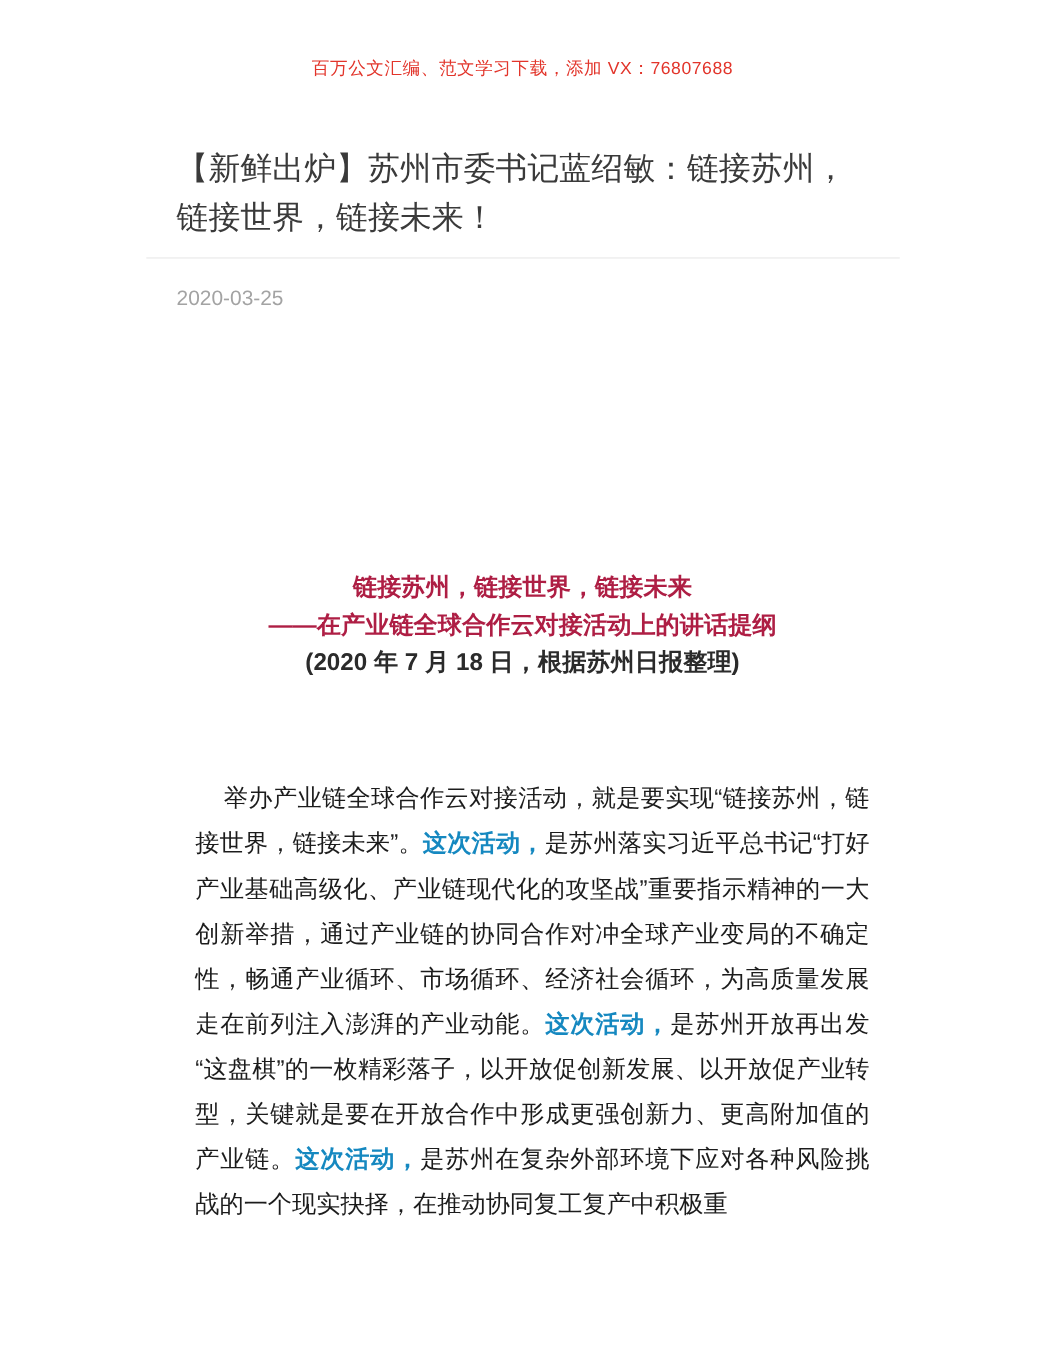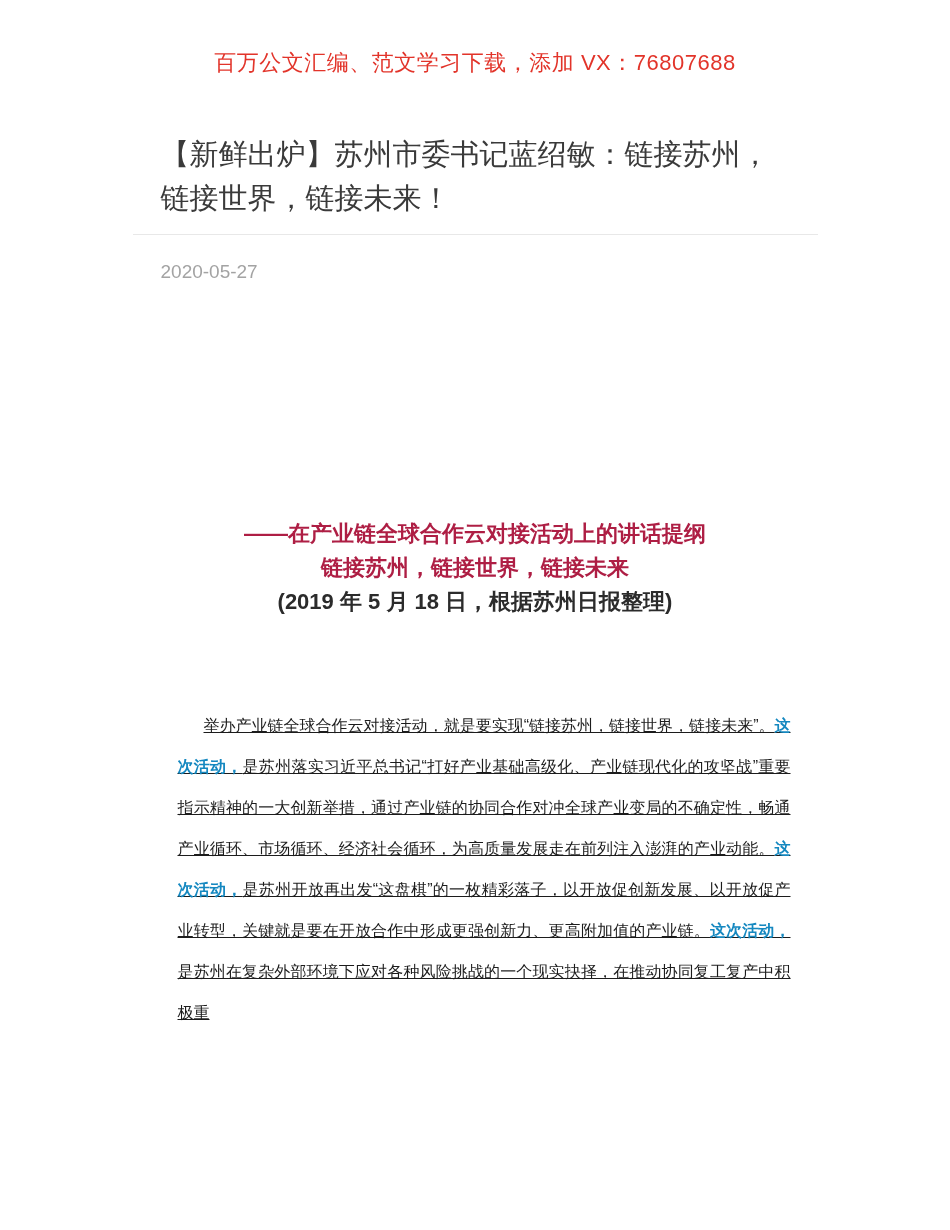--- a/index.html
+++ b/index.html
@@ -15,21 +15,21 @@
   html,body{ margin:0; padding:0; }
   body{
     width:950px;
     min-height:1230px;
     background:#ffffff;
     font-family:"Liberation Sans","DejaVu Sans",sans-serif;
   }
   .banner{
     padding-top:50px;
     text-align:center;
-    font-size:22px;
+    font-size:16px;
     line-height:26px;
     color:var(--banner-red);
     letter-spacing:0.5px;
   }
   .article{
     width:685px;
     margin:0 auto;
   }
   .title-block{
     padding:56px 28px 14px 28px;
@@ -54,47 +54,46 @@
     text-align:center;
     font-weight:bold;
     font-size:22px;
     line-height:34px;
   }
   .center-block .red-line{ color:var(--accent-red); }
   .center-block .dark-line{ color:#2b2b2b; }
   .body-paragraph{
     margin:86px 27px 60px 45px;
     width:613px;
-    font-size:16px;
+    font-size:22px;
     line-height:41px;
     text-align:justify;
     text-indent:26px;
     color:var(--body-black);
     word-break:break-all;
-    text-decoration:underline;
   }
   .body-paragraph .hl{
     color:var(--hl-blue);
     font-weight:bold;
   }
 </style>
 </head>
 <body>
 
 <div class="banner">百万公文汇编、范文学习下载，添加 VX：76807688</div>
 
 <div class="article">
 
   <div class="title-block">
     <h1 class="article-title">【新鲜出炉】苏州市委书记蓝绍敏：链接苏州，链接世界，链接未来！</h1>
   </div>
 
-  <div class="date-row">2020-05-27</div>
+  <div class="date-row">2020-03-25</div>
 
   <div class="center-block">
+    <div class="red-line">链接苏州，链接世界，链接未来</div>
     <div class="red-line">——在产业链全球合作云对接活动上的讲话提纲</div>
-    <div class="red-line">链接苏州，链接世界，链接未来</div>
-    <div class="dark-line">(2019 年 5 月 18 日，根据苏州日报整理)</div>
+    <div class="dark-line">(2020 年 7 月 18 日，根据苏州日报整理)</div>
   </div>
 
   <p class="body-paragraph"><span>举办产业链全球合作云对接活动，就是要实现“链接苏州，链接世界，链接未来”。</span><span class="hl">这次活动，</span><span>是苏州落实习近平总书记“打好产业基础高级化、产业链现代化的攻坚战”重要指示精神的一大创新举措，通过产业链的协同合作对冲全球产业变局的不确定性，畅通产业循环、市场循环、经济社会循环，为高质量发展走在前列注入澎湃的产业动能。</span><span class="hl">这次活动，</span><span>是苏州开放再出发“这盘棋”的一枚精彩落子，以开放促创新发展、以开放促产业转型，关键就是要在开放合作中形成更强创新力、更高附加值的产业链。</span><span class="hl">这次活动，</span><span>是苏州在复杂外部环境下应对各种风险挑战的一个现实抉择，在推动协同复工复产中积极重</span></p>
 
 </div>
 
 </body></html>

